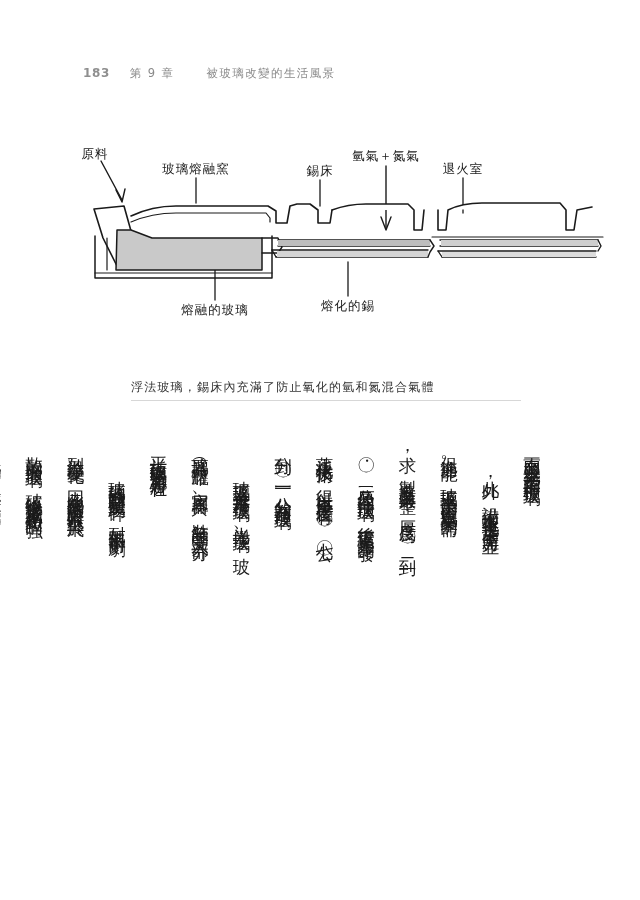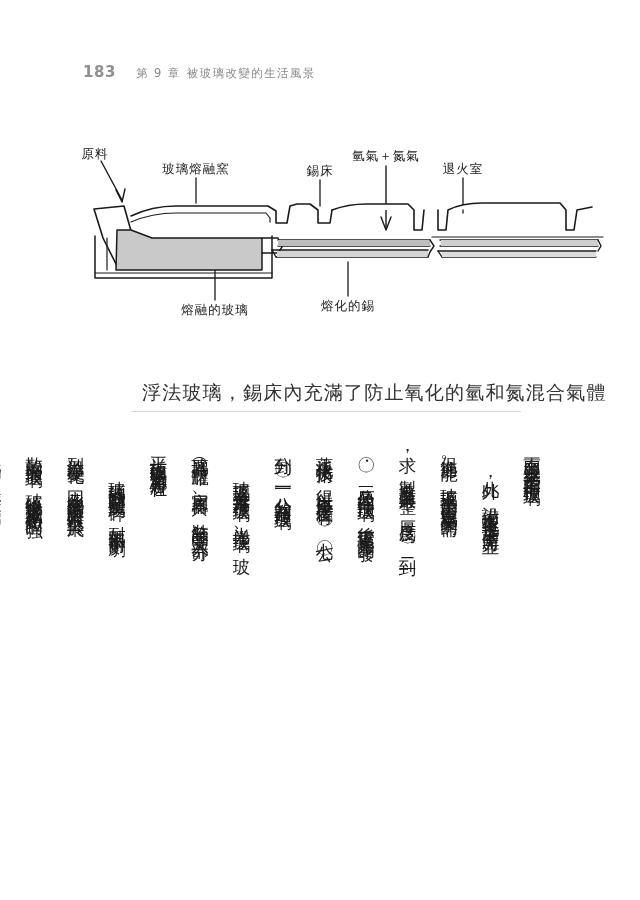--- a/index.html
+++ b/index.html
@@ -25,26 +25,26 @@
     align-items: baseline;
     gap: 0;
     font-size: 11.5px;
     color: #8a8a8a;
     letter-spacing: 0.6px;
     white-space: nowrap;
   }
   .running-head .folio {
     font-family: "DejaVu Sans", "Liberation Sans", sans-serif;
     font-weight: 700;
-    font-size: 15px;
+    font-size: 12px;
     margin-right: 20px;
     color: #8f8f8f;
   }
   .running-head .chapter-no {
-    margin-right: 6px;
+    margin-right: 32px;
     letter-spacing: 1.4px;
   }
   .running-head .chapter-title {
     letter-spacing: 1.4px;
     margin-top: 16px;
   }
 
   
   .figure {
     position: absolute;
@@ -56,26 +56,25 @@
   .figure svg { display: block; }
 
   
   .caption-wrap {
     position: absolute;
     left: 131px;
     top: 378px;
     width: 390px;
   }
   .caption-text {
-    font-size: 19px;
+    font-size: 12px;
     color: #333;
     letter-spacing: 1.2px;
     line-height: 1.5;
     white-space: nowrap;
-    margin-left: 11px;
   }
   .caption-rule {
     margin-top: 4px;
     border-bottom: 1px solid #d7d7d7;
     width: 100%;
   }
 
   
   .body-text {
     position: absolute;

